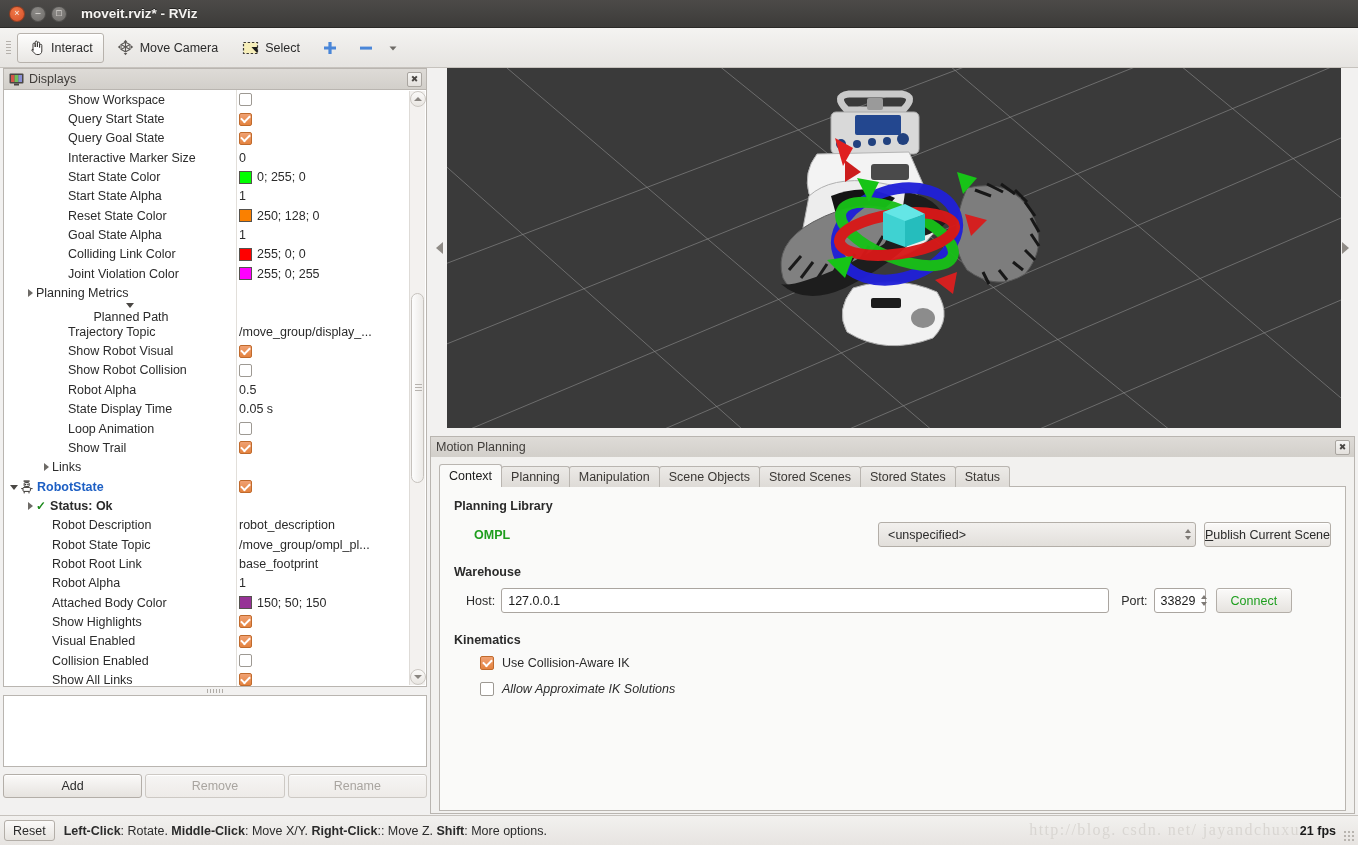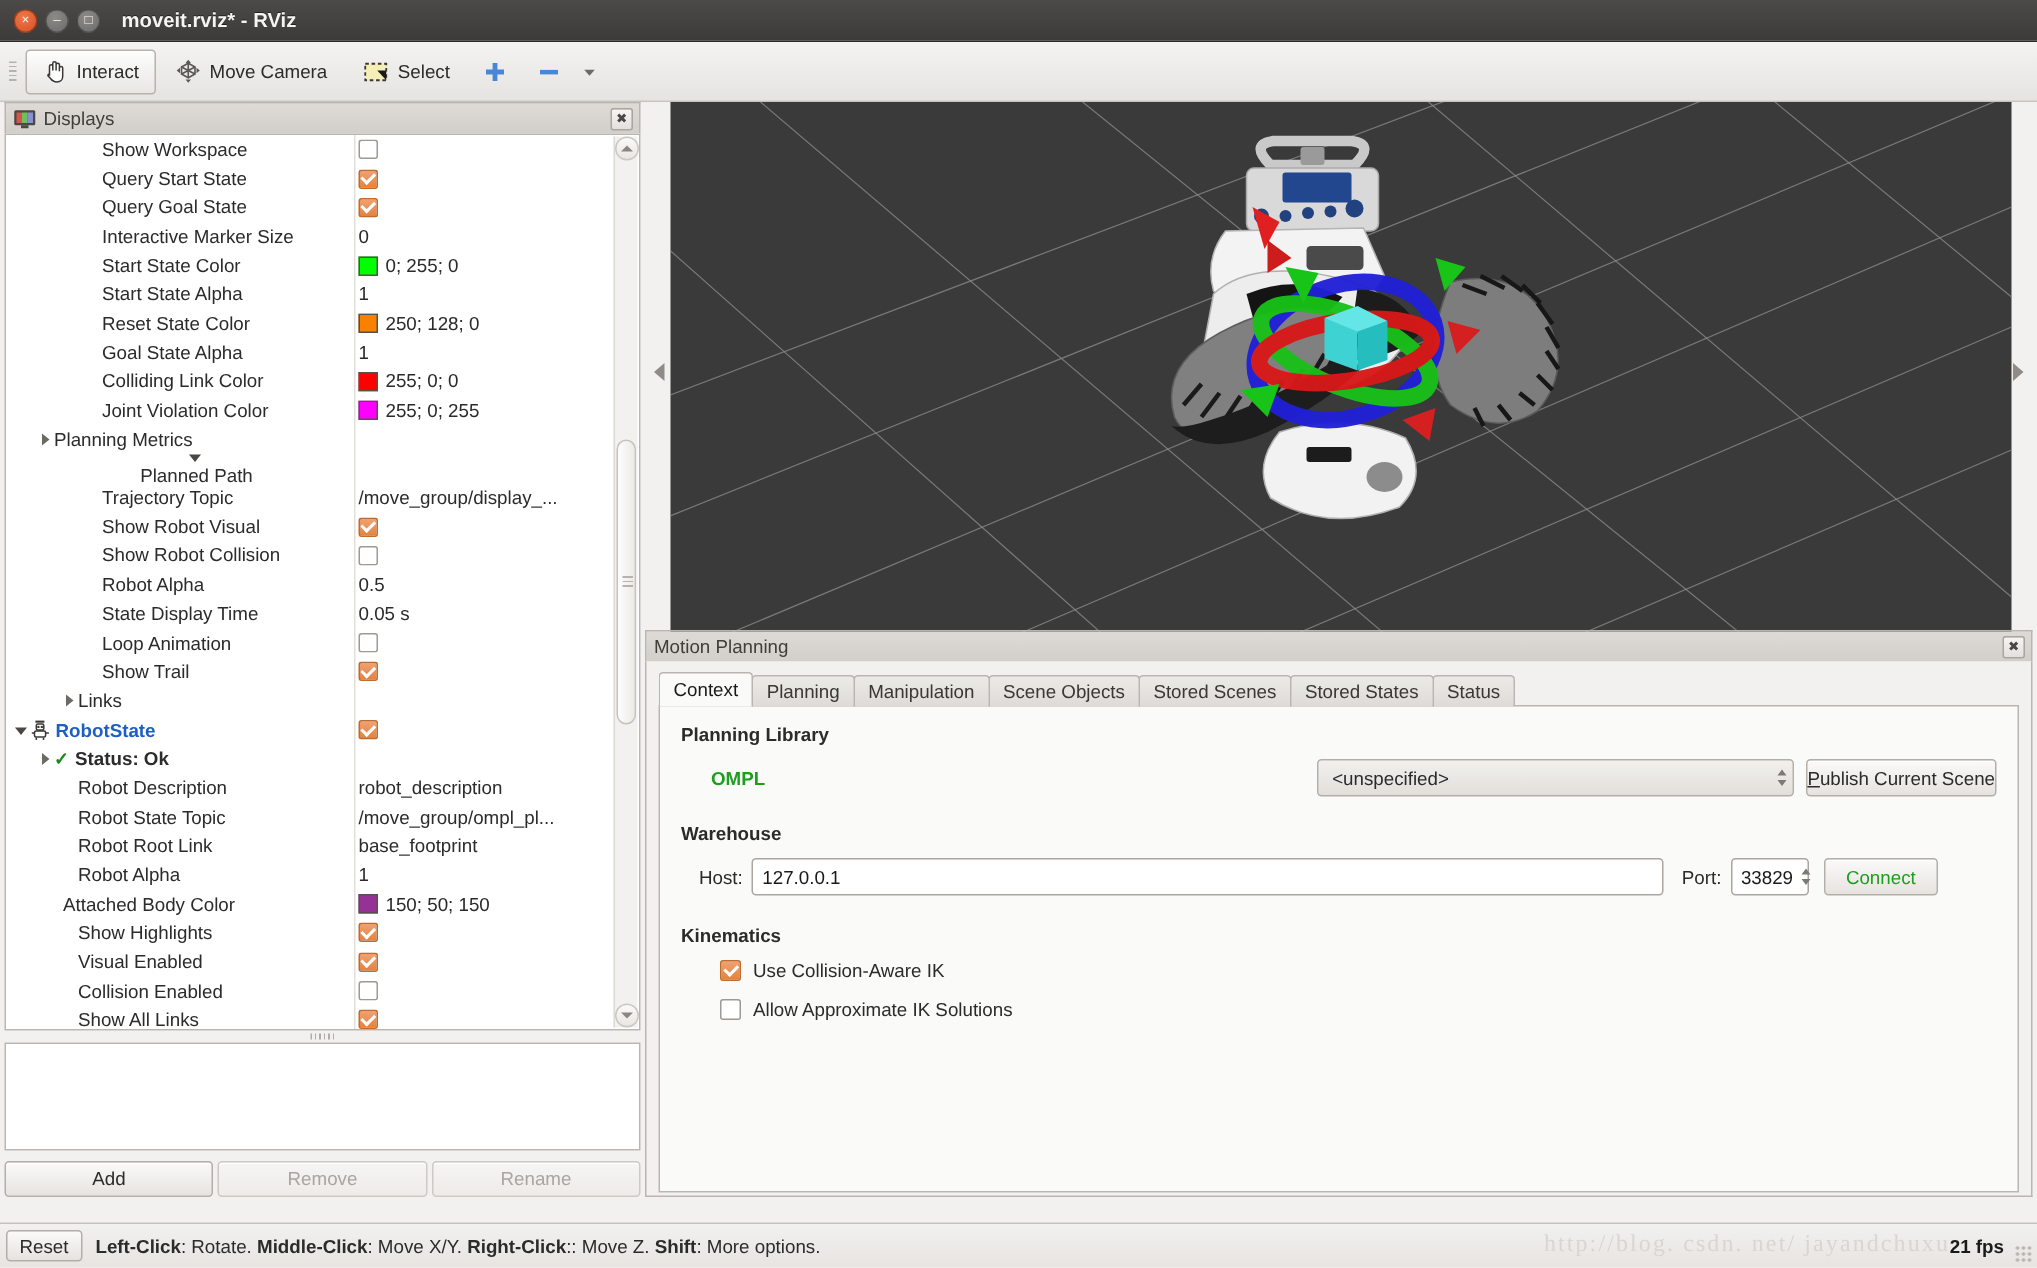--- a/index.html
+++ b/index.html
@@ -153,21 +153,21 @@
               background: #3a3a3a; overflow: hidden; }
   .vp-grid { position: absolute; inset: 0; }
   .vp-handle { position: absolute; top: 50%; margin-top: -7px; width: 9px; height: 14px; }
   .vp-handle.left { left: 3px; }
   .vp-handle.right { right: 3px; }
   .vp-handle i { display: block; width: 0; height: 0; }
   .vp-handle.left i  { border-right: 7px solid #8f8b86; border-top: 6px solid transparent; border-bottom: 6px solid transparent; }
   .vp-handle.right i { border-left: 7px solid #8f8b86; border-top: 6px solid transparent; border-bottom: 6px solid transparent; }
 
   
-  .mp-panel { position: absolute; left: 430px; top: 420px; width: 925px; height: 378px; }
+  .mp-panel { position: absolute; left: 430px; top: 436px; width: 925px; height: 378px; }
   .mp-body { background: #f2f1ef; border: 1px solid #b9b5b0; border-top: none; height: 357px; padding: 8px 8px 0 8px; }
   .tabbar { display: flex; align-items: flex-end; height: 22px; position: relative; z-index: 2; }
   .tab {
     height: 21px; padding: 0 9px; display: flex; align-items: center;
     font-size: 12.5px; color: #3a3734;
     border: 1px solid #b9b5b0; border-bottom: none;
     border-top-left-radius: 3px; border-top-right-radius: 3px;
     background: linear-gradient(#eceae7, #dedbd7);
     margin-right: -1px;
   }
@@ -559,21 +559,21 @@
           <div class="trow">
             <div class="namecol" style="padding-left: 38px;">
               <span style="width: 10px; flex: 0 0 auto;"></span>
               <span>Robot Alpha</span>
             </div>
             <div class="valcol">
               <span>1</span>
             </div>
           </div>
           <div class="trow">
-            <div class="namecol" style="padding-left: 28px;">
+            <div class="namecol" style="padding-left: 38px;">
               <span style="width: 10px; flex: 0 0 auto;"></span>
               <span>Attached Body Color</span>
             </div>
             <div class="valcol">
               <span class="swatch" style="background: rgb(150, 50, 150);"></span>
               <span>150; 50; 150</span>
             </div>
           </div>
           <div class="trow">
             <div class="namecol" style="padding-left: 38px;">
@@ -828,21 +828,21 @@
 
         <div class="grp-title">Kinematics</div>
 
         <div class="row" style="margin-left:26px;margin-bottom:12px;">
           <span class="ck2 on"></span>
           <span style="margin-left:8px;">Use Collision-Aware IK</span>
         </div>
 
         <div class="row" style="margin-left:26px;">
           <span class="ck2"></span>
-          <span style="margin-left:8px;">Allow Approximate IK Solutions</span>
+          <span style="margin-left:8px;font-style:italic;">Allow Approximate IK Solutions</span>
         </div>
 
       </div>
     </div>
   </div>
 
   <div class="statusbar">
     <div class="reset-btn">
       <span>Reset</span>
     </div>

